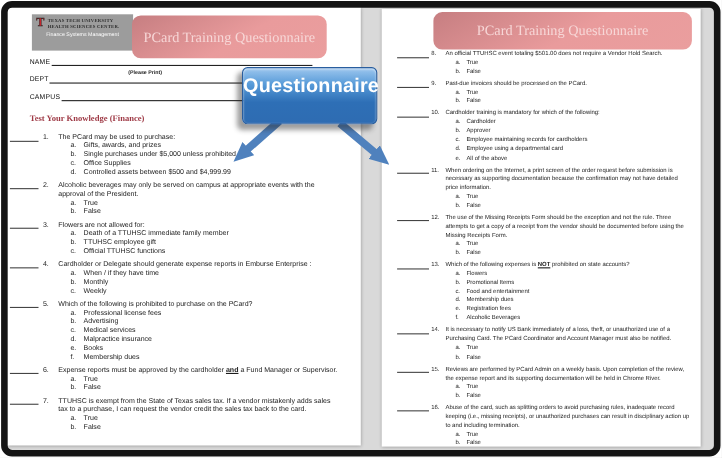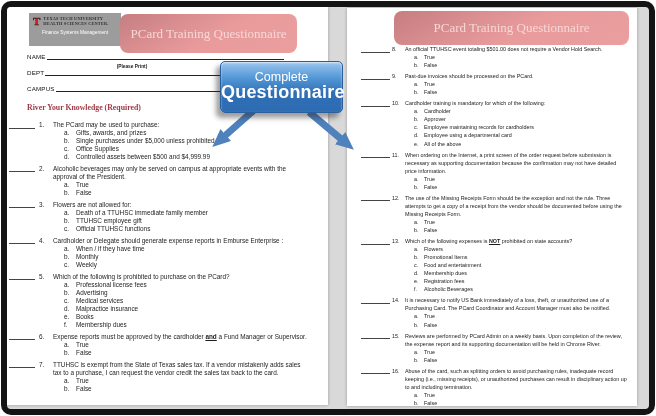--- a/index.html
+++ b/index.html
@@ -93,21 +93,21 @@
       <div class="fhint">(Please Print)</div>
       <div class="field f-dept">
         <span class="flabel">DEPT</span>
         <span class="fline"></span>
       </div>
       <div class="field f-campus">
         <span class="flabel">CAMPUS</span>
         <span class="fline"></span>
       </div>
 
-      <div class="section-heading">River Your Knowledge (Required)</div>
+      <div class="section-heading">Test Your Knowledge (Finance)</div>
       <div class="qlist" id="qlist-left">
   <div class="q">
     <span class="qline"></span>
     <span class="qnum">1.</span>
     <span class="qbody">
       <span class="qtext">The PCard may be used to purchase:</span>
       <span class="opts"><div class="opt">
                   <span class="optk">a.</span>
                   <span class="optt">Gifts, awards, and prizes</span>
                 </div><div class="opt">
@@ -398,18 +398,17 @@
       <defs>
         <marker id="ah" markerUnits="userSpaceOnUse" markerWidth="18" markerHeight="16" refX="9" refY="8" orient="auto">
           <path d="M0,0 L18,8 L0,16 z" fill="#4f81bd"></path>
         </marker>
       </defs>
       <line x1="247" y1="103" x2="212" y2="134" stroke="#4f81bd" stroke-width="7" marker-end="url(#ah)"></line>
       <line x1="302" y1="105" x2="340" y2="137" stroke="#4f81bd" stroke-width="7" marker-end="url(#ah)"></line>
     </svg>
 
     <div class="callout">
-      <div class="c1">Complete</div>
       <div class="c2">Questionnaire</div>
     </div>
 
   </div>
 </div>
 
 </body></html>

